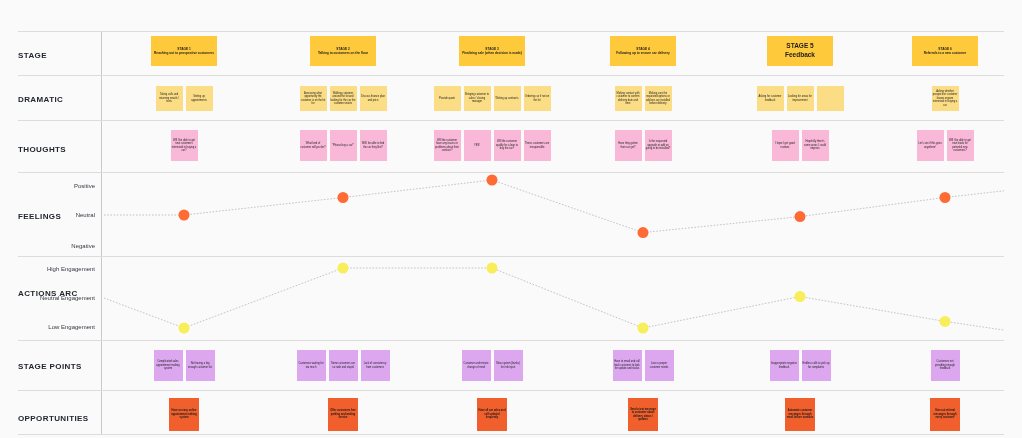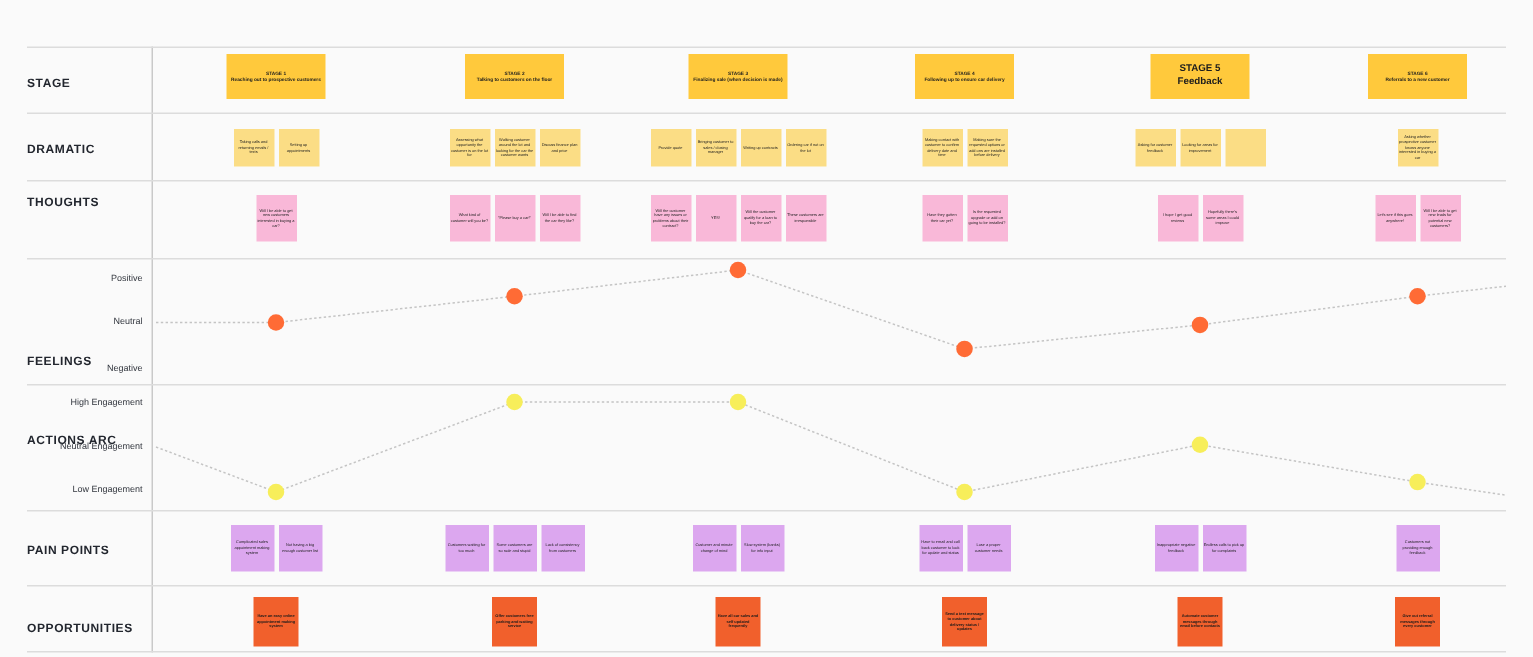--- a/index.html
+++ b/index.html
@@ -102,24 +102,24 @@
   <div class="hrule" style="top:75px;"></div>
   <div class="hrule" style="top:120px;"></div>
   <div class="hrule" style="top:172px;"></div>
   <div class="hrule" style="top:256px;"></div>
   <div class="hrule" style="top:340px;"></div>
   <div class="hrule" style="top:390px;"></div>
   <div class="hrule" style="top:434px;"></div>
 
   <div class="row-label" style="top:51px;">STAGE</div>
   <div class="row-label" style="top:95px;">DRAMATIC</div>
-  <div class="row-label" style="top:130px;">THOUGHTS</div>
-  <div class="row-label" style="top:212px;margin-top:24px;">FEELINGS</div>
+  <div class="row-label" style="top:145px;">THOUGHTS</div>
+  <div class="row-label" style="top:212px;">FEELINGS</div>
   <div class="row-label" style="top:289px;">ACTIONS ARC</div>
-  <div class="row-label" style="top:362px;">PAIN POINTS</div>
+  <div class="row-label" style="top:362px;">STAGE POINTS</div>
   <div class="row-label" style="top:414px;">OPPORTUNITIES</div>
 
   <div class="axis-label" style="left:20px; width:75px; top:183px;">Positive</div>
   <div class="axis-label" style="left:20px; width:75px; top:212px;">Neutral</div>
   <div class="axis-label" style="left:20px; width:75px; top:243px;">Negative</div>
 
   <div class="axis-label" style="left:12px; width:83px; top:266px;">High Engagement</div>
   <div class="axis-label" style="left:12px; width:83px; top:295px;">Neutral Engagement</div>
   <div class="axis-label" style="left:12px; width:83px; top:324px;">Low Engagement</div>
 

